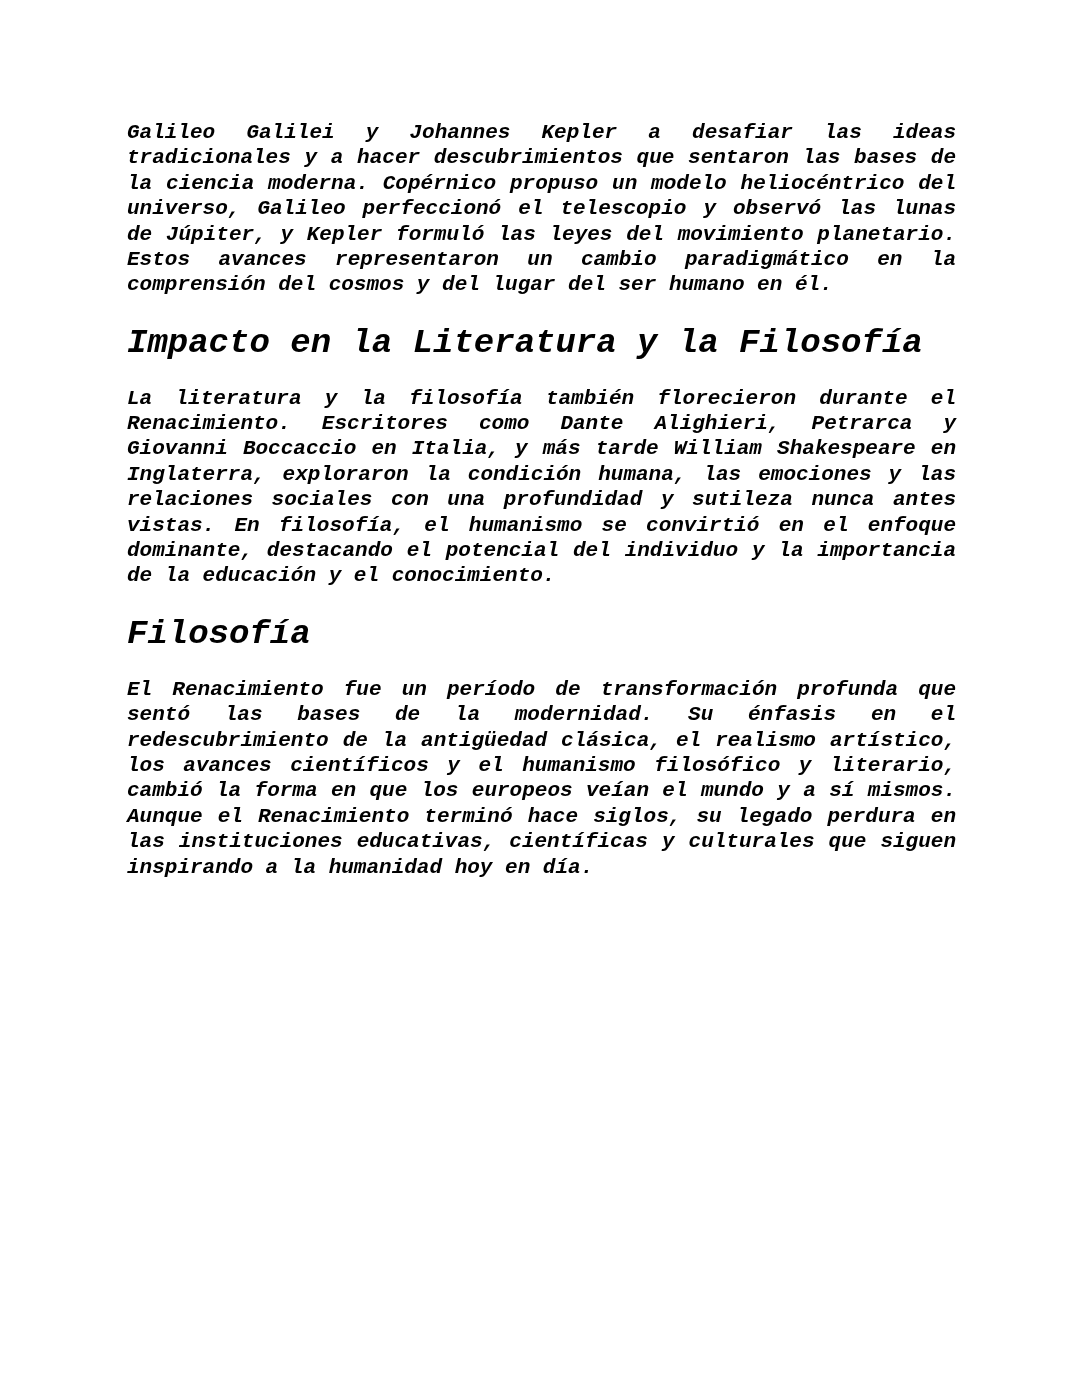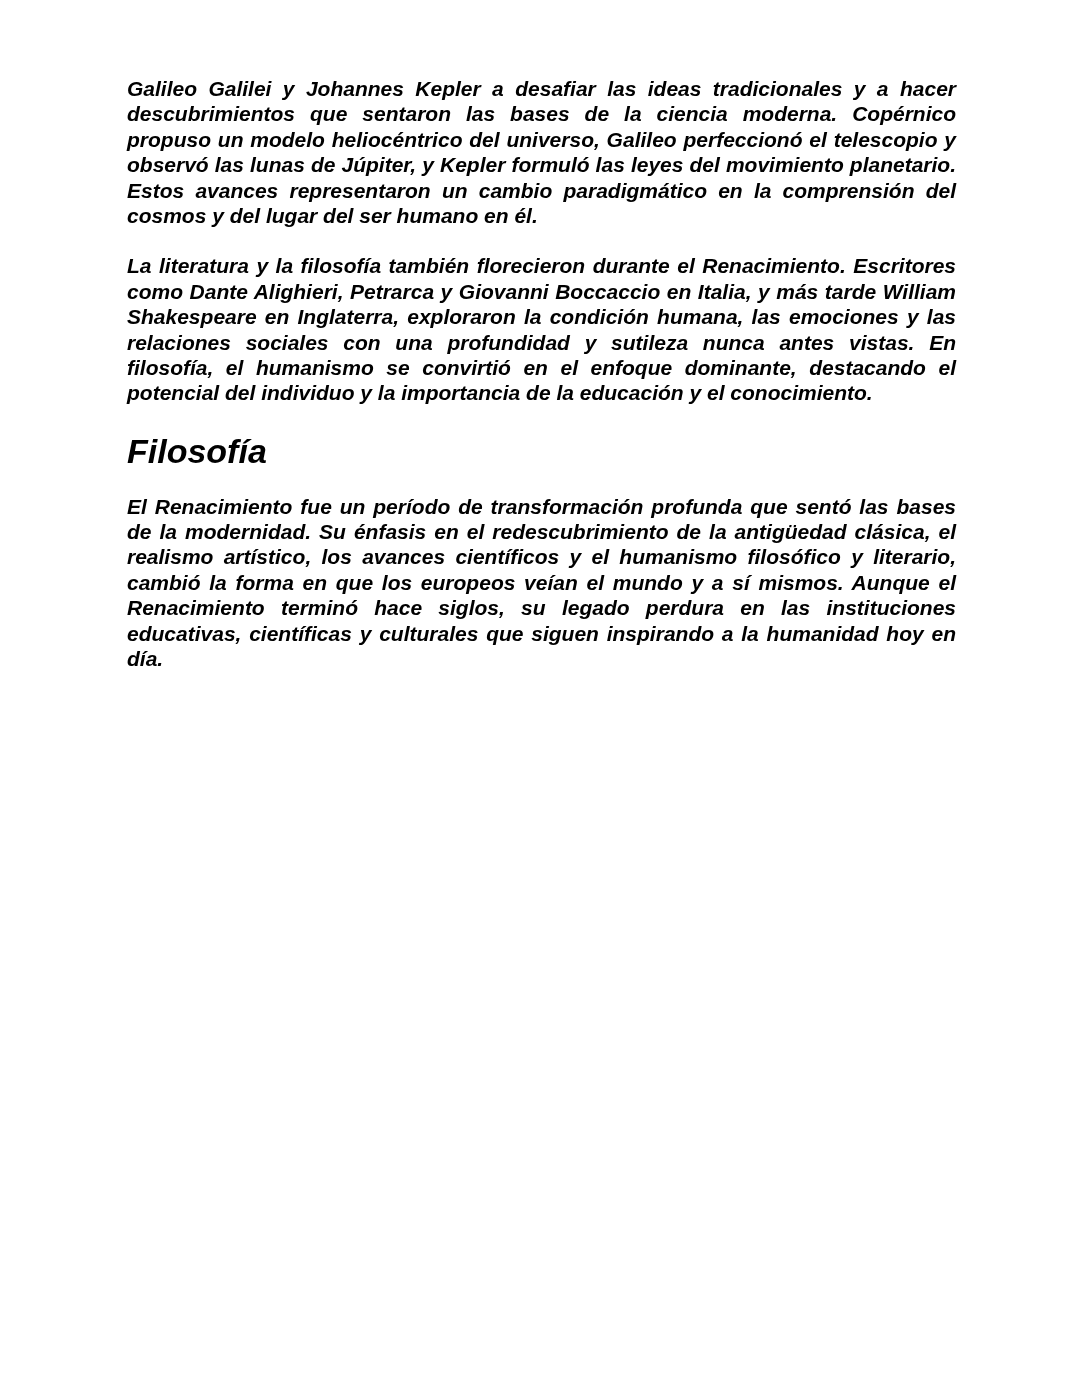--- a/index.html
+++ b/index.html
@@ -6,22 +6,22 @@
     margin: 0;
     padding: 0;
     background: #ffffff;
   }
   .page {
     position: relative;
     width: 1080px;
     height: 1222px;
     background: #ffffff;
     box-sizing: border-box;
-    padding: 76px 124px 0 127px;
-    font-family: Liberation Sans, sans-serif;
+    padding: 120px 124px 0 127px;
+    font-family: Liberation Mono, monospace;
     font-weight: 700;
     font-style: italic;
     color: #000000;
     overflow: hidden;
   }
   .doc-paragraph {
     font-size: 21px;
     line-height: 25.4px;
     text-align: justify;
     margin: 0 0 25px 0;
@@ -33,19 +33,20 @@
     font-style: italic;
     margin: 25px 0 22px 0;
   }
 </style>
 </head>
 <body>
 
 <div class="page">
   <p class="doc-paragraph">Galileo Galilei y Johannes Kepler a desafiar las ideas tradicionales y a hacer descubrimientos que sentaron las bases de la ciencia moderna. Copérnico propuso un modelo heliocéntrico del universo, Galileo perfeccionó el telescopio y observó las lunas de Júpiter, y Kepler formuló las leyes del movimiento planetario. Estos avances representaron un cambio paradigmático en la comprensión del cosmos y del lugar del ser humano en él.</p>
 
+  <h1 class="doc-heading">Impacto en la Literatura y la Filosofía</h1>
 
   <p class="doc-paragraph">La literatura y la filosofía también florecieron durante el Renacimiento. Escritores como Dante Alighieri, Petrarca y Giovanni Boccaccio en Italia, y más tarde William Shakespeare en Inglaterra, exploraron la condición humana, las emociones y las relaciones sociales con una profundidad y sutileza nunca antes vistas. En filosofía, el humanismo se convirtió en el enfoque dominante, destacando el potencial del individuo y la importancia de la educación y el conocimiento.</p>
 
   <h1 class="doc-heading">Filosofía</h1>
 
   <p class="doc-paragraph">El Renacimiento fue un período de transformación profunda que sentó las bases de la modernidad. Su énfasis en el redescubrimiento de la antigüedad clásica, el realismo artístico, los avances científicos y el humanismo filosófico y literario, cambió la forma en que los europeos veían el mundo y a sí mismos. Aunque el Renacimiento terminó hace siglos, su legado perdura en las instituciones educativas, científicas y culturales que siguen inspirando a la humanidad hoy en día.</p>
 </div>
 
 </body></html>

